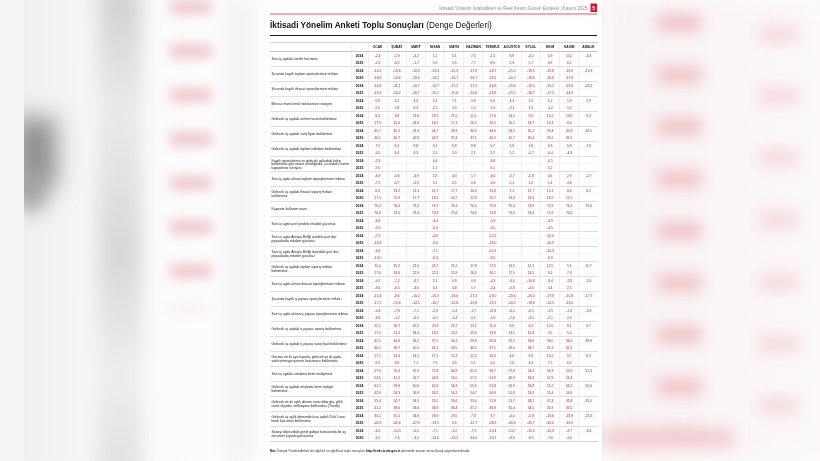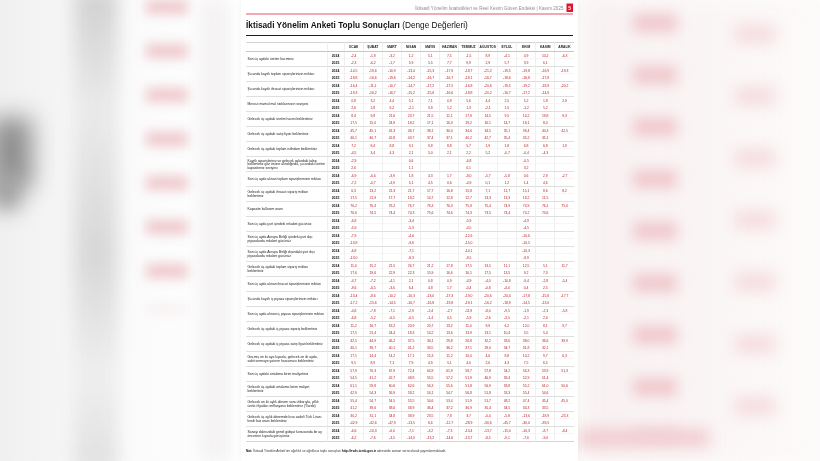--- a/index.html
+++ b/index.html
@@ -1,20 +1,20 @@
 <!DOCTYPE html>
 <html><head>
 <meta charset="utf-8">
 <style>
   html,body{margin:0;padding:0;}
   body{
     width:820px;height:461px;overflow:hidden;position:relative;
     background:#f6f5f5;font-family:"Liberation Sans",sans-serif;
   }
-  .stage{position:absolute;inset:0;}
+  .stage{position:absolute;inset:0;margin-left:24px;}
 
   
   .side-left{position:absolute;left:0;top:0;width:241px;height:461px;overflow:hidden;
     background:linear-gradient(90deg,#f1f0f0,#fbfbfb 55%,#ffffff);}
   .bl-col{position:absolute;left:74px;top:-10px;width:44px;height:481px;
     background:linear-gradient(180deg,#c9c9c9,#e8e8e8 25%,#d2d2d2 55%,#ededed 80%,#dcdcdc);
     filter:blur(9px);opacity:.85;}
   .bl-dark1{position:absolute;left:-10px;top:118px;width:42px;height:70px;background:#8e8e8e;filter:blur(12px);}
   .bl-dark2{position:absolute;left:-8px;top:172px;width:28px;height:38px;background:#9f9f9f;filter:blur(10px);}
   .bl-reds{position:absolute;left:146px;top:0;width:42px;height:310px;

